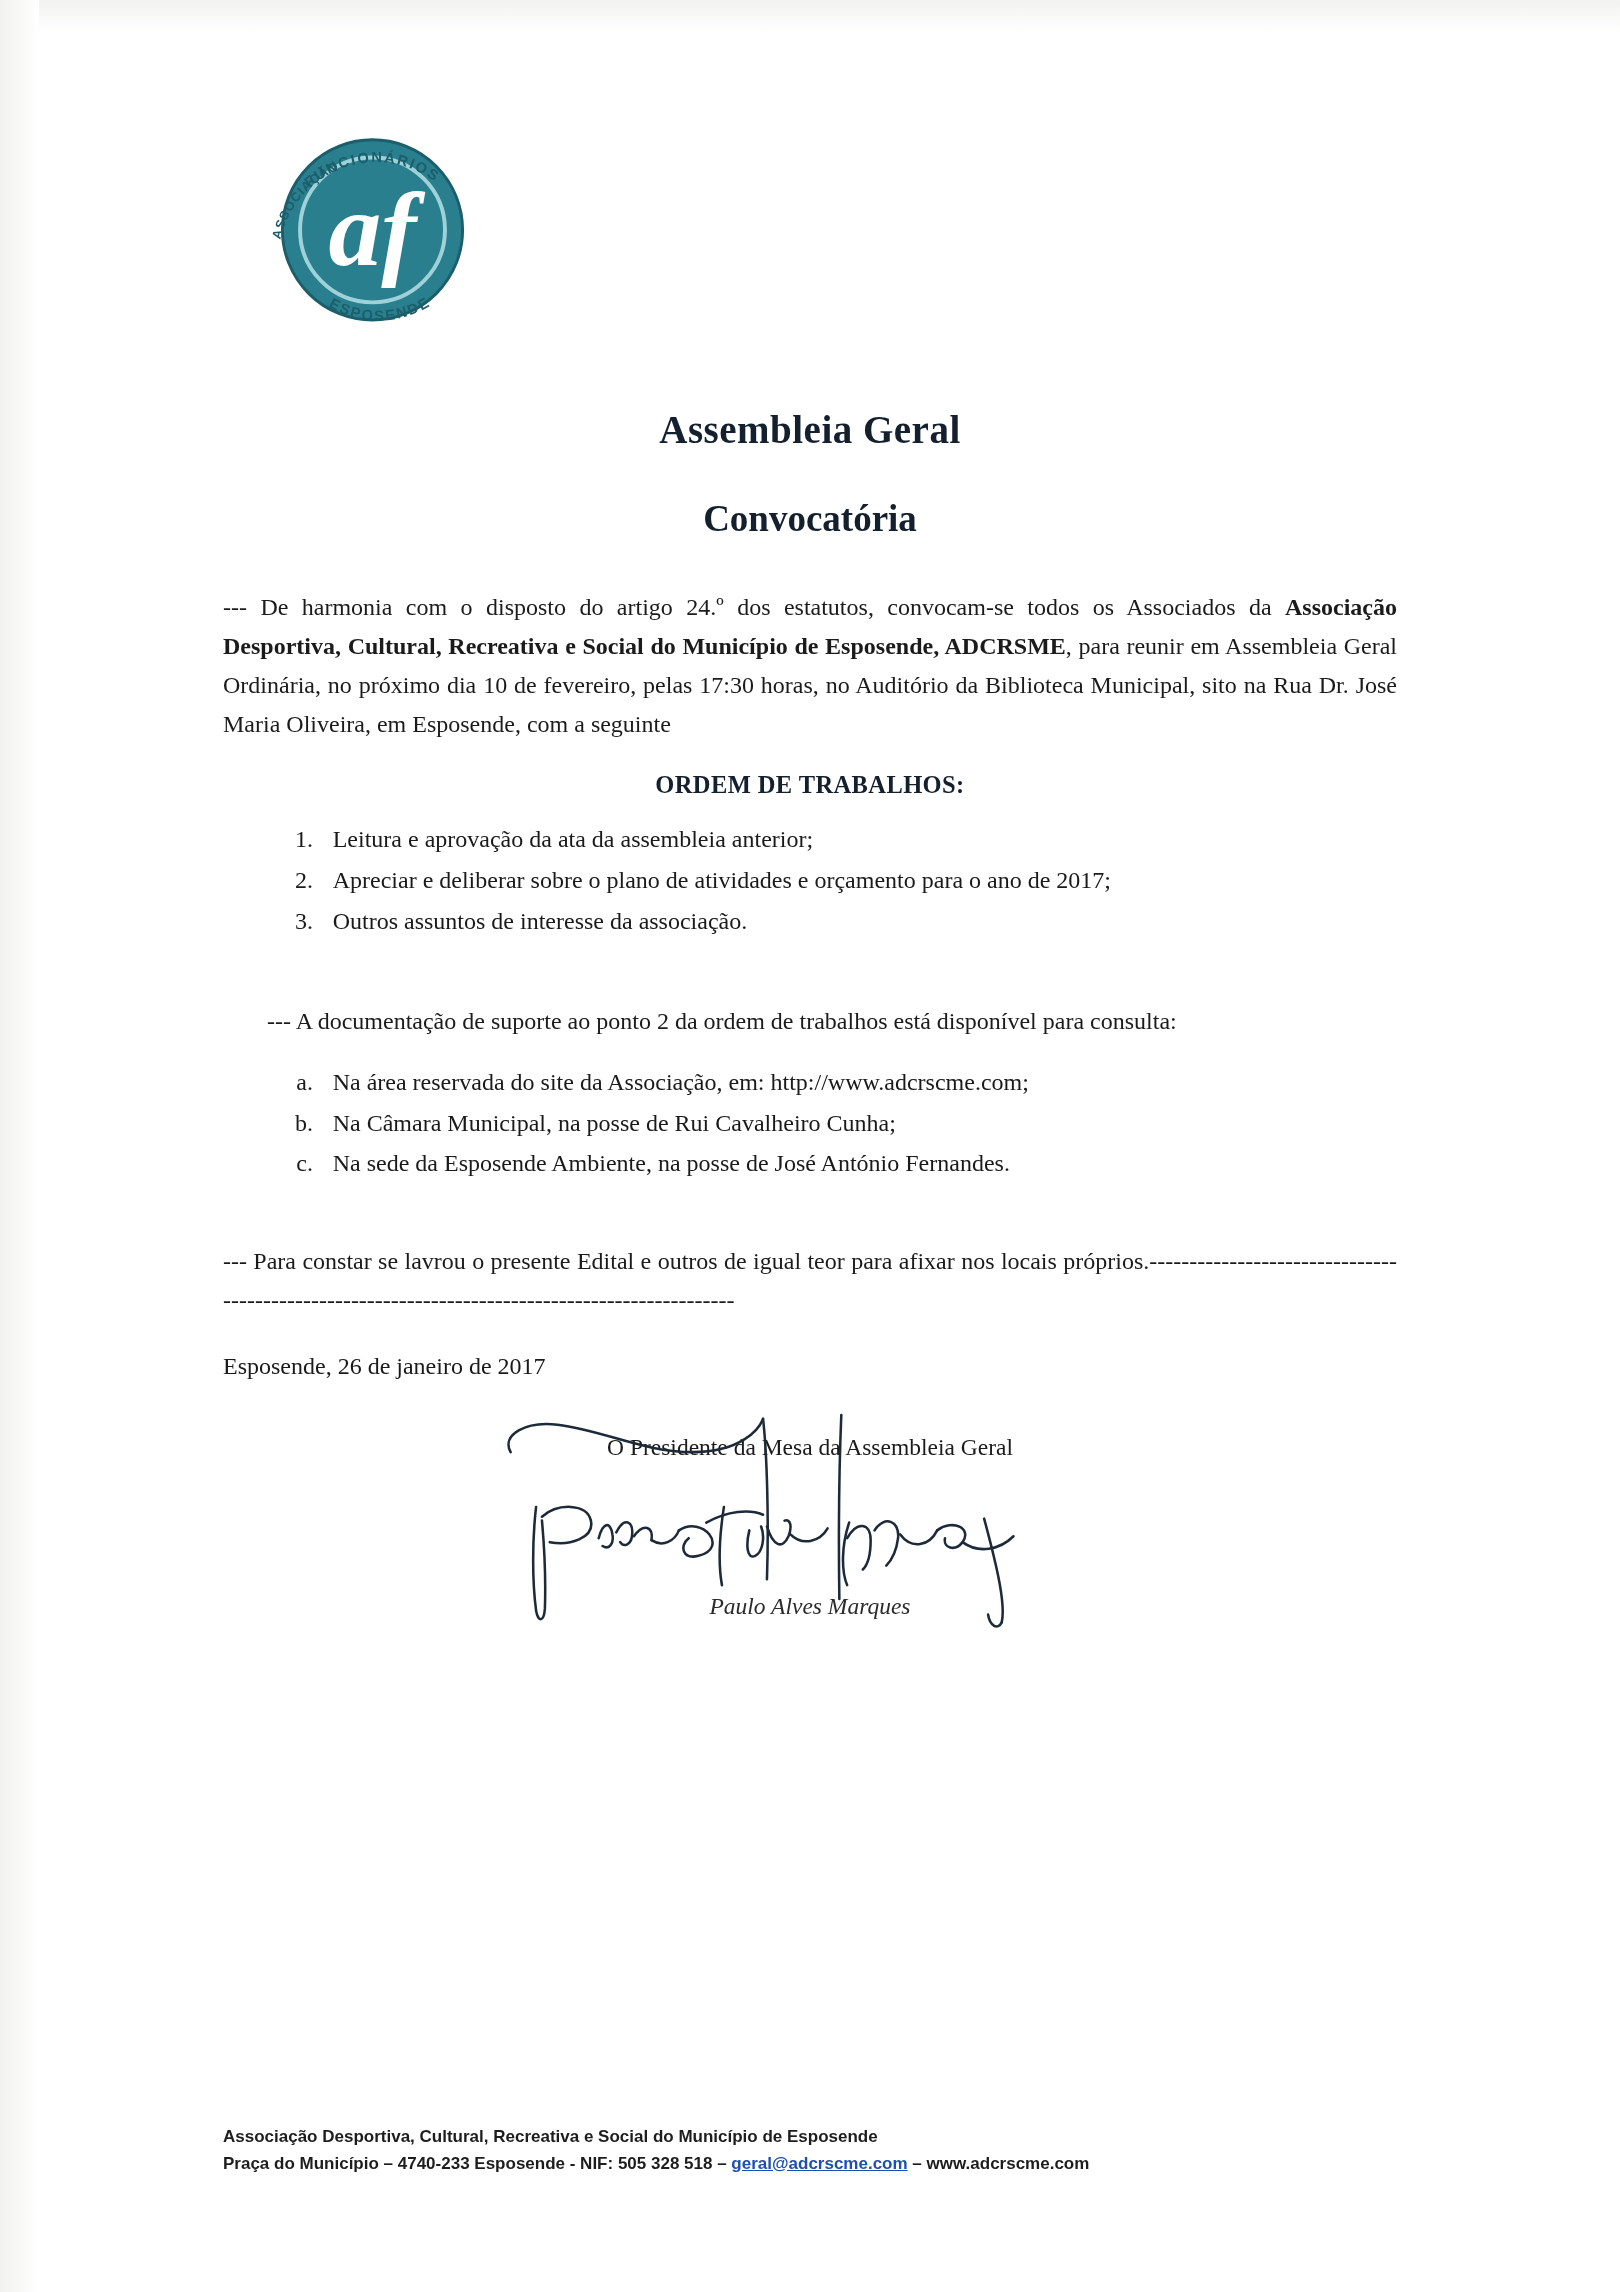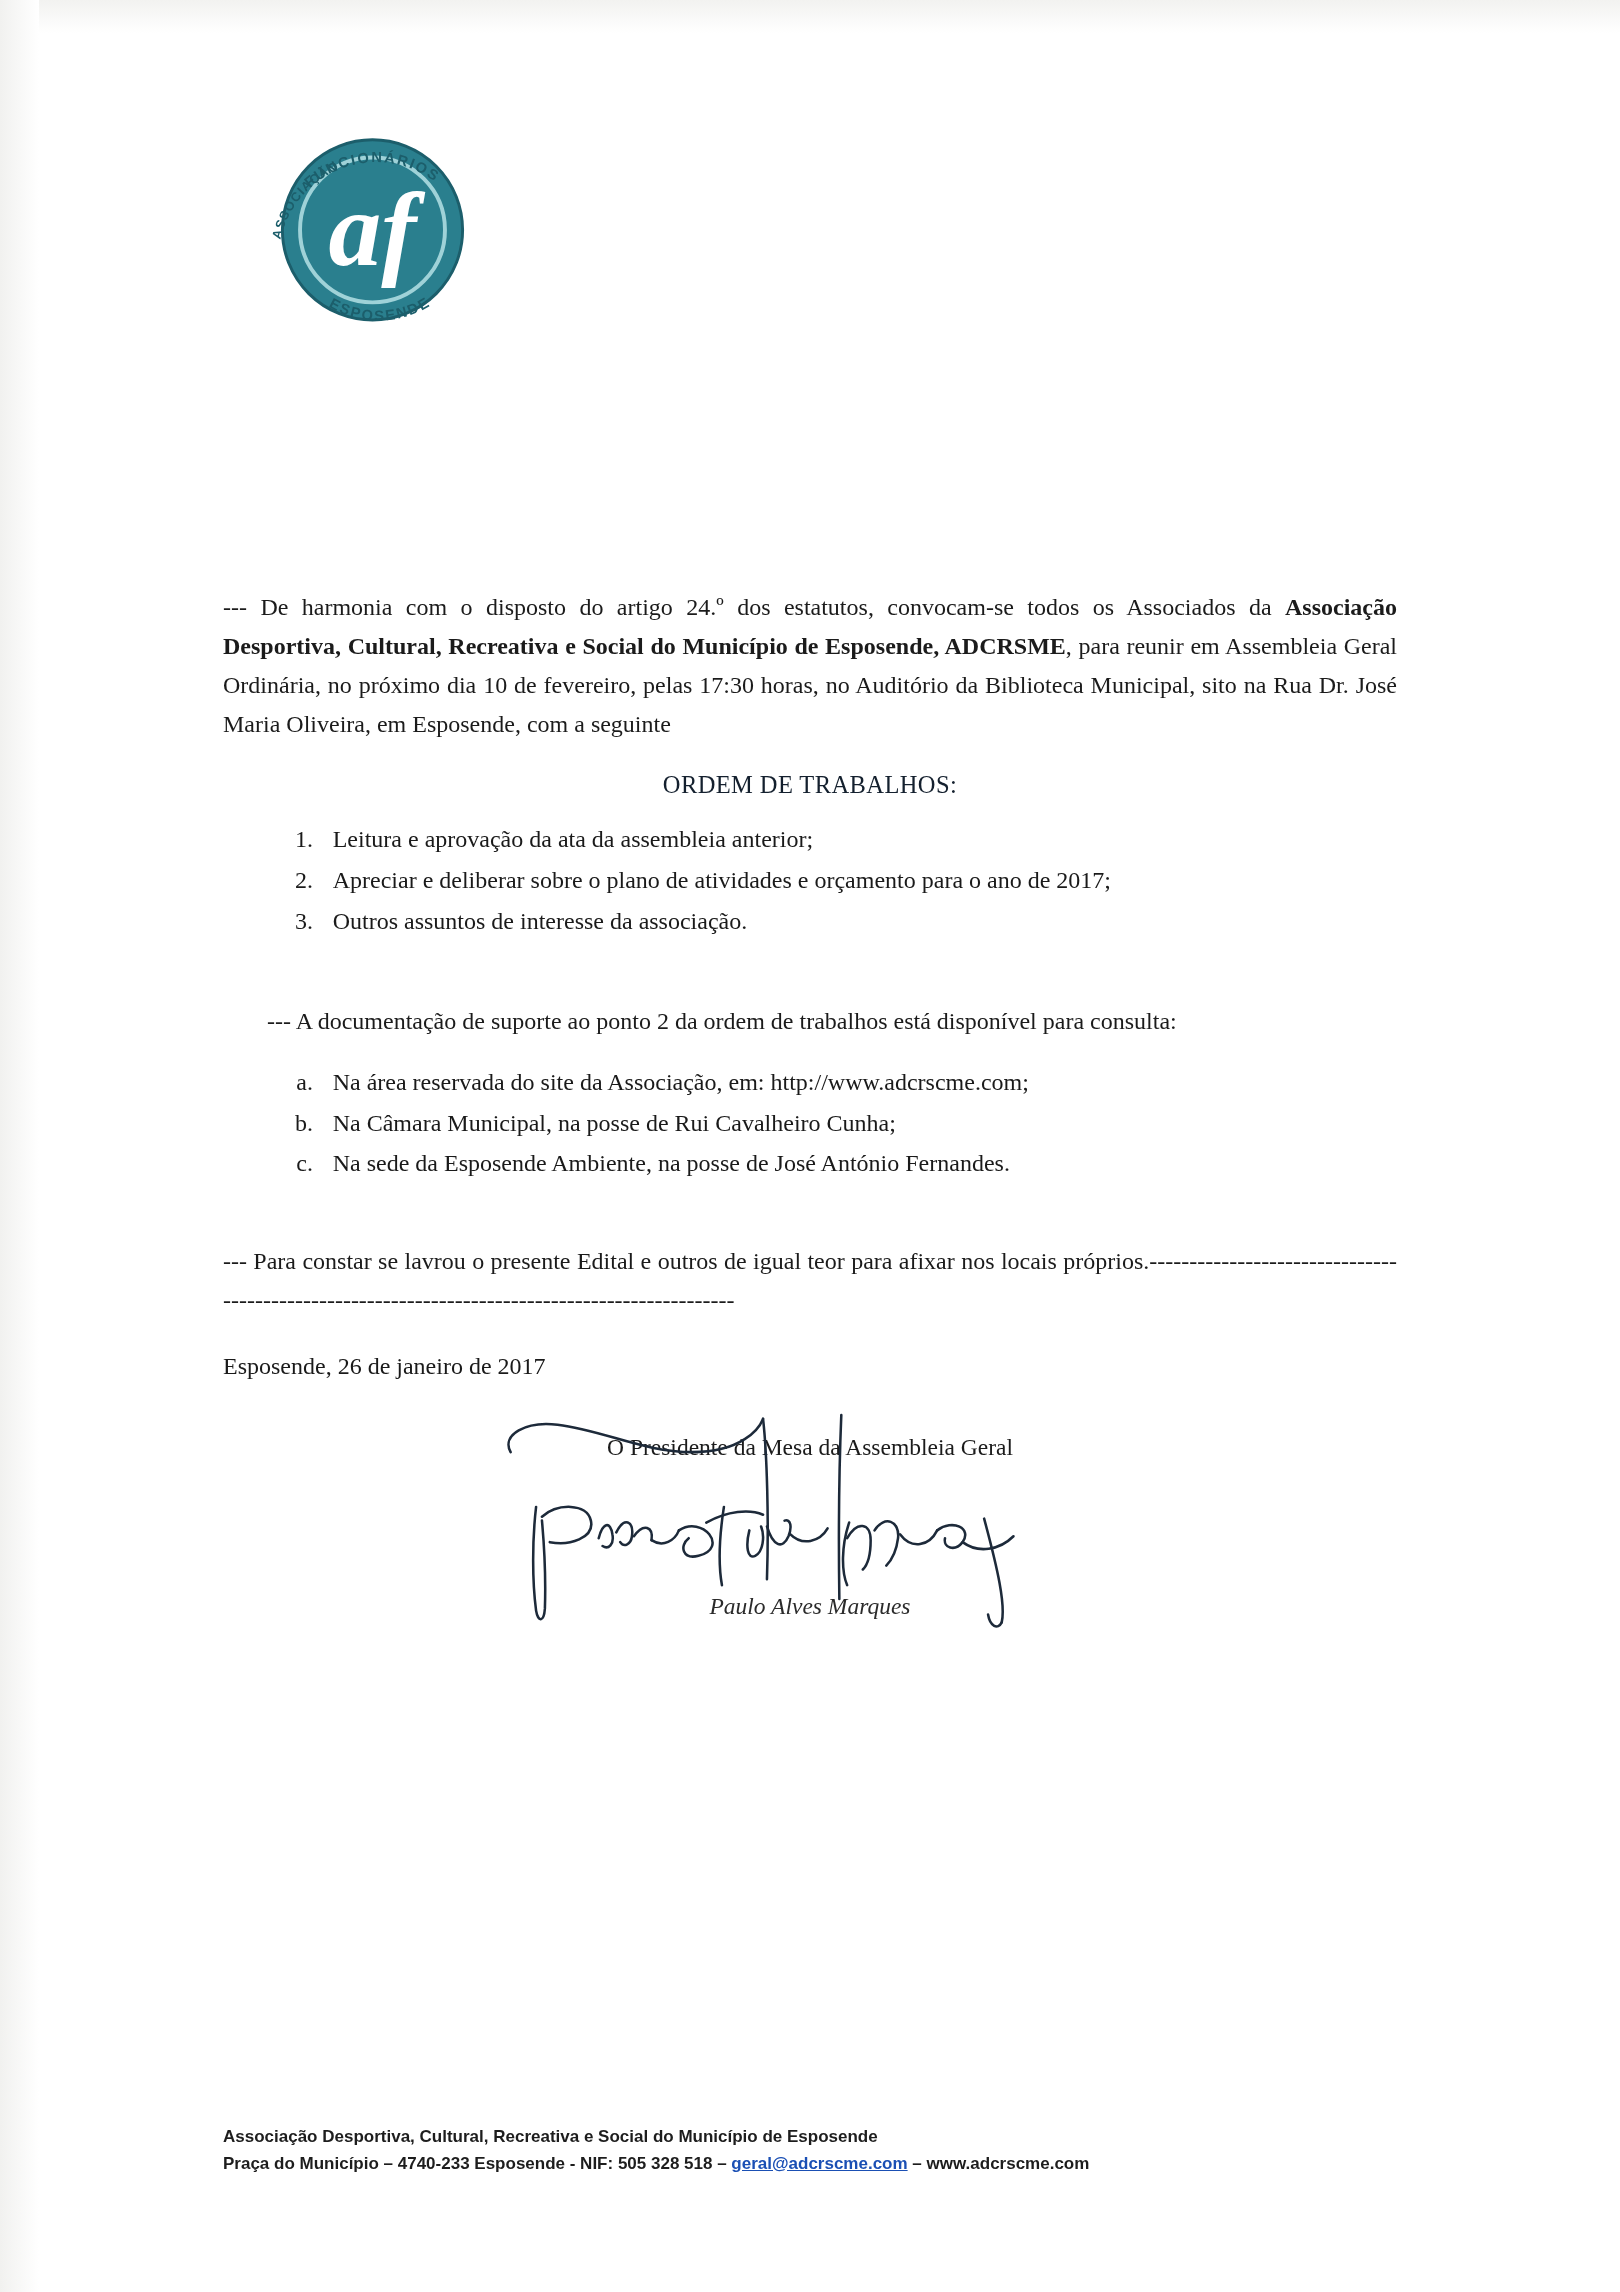--- a/index.html
+++ b/index.html
@@ -69,21 +69,21 @@
     text-justify: inter-word;
     margin: 0 0 27.4px 0;
     color: #1b1b1b;
   }
   p.para.tight { margin-bottom: 9.8px; margin-left: 44px; }
   .b { font-weight: bold; }
 
   .ordem {
     text-align: center;
     font-size: 24.5px;
-    font-weight: normal;
+    font-weight: bold;
     letter-spacing: 0.4px;
     margin: 25.5px 0 21.6px 0;
     color: #14202e;
   }
 
   ol.agenda, ol.docs {
     margin: 0 0 25.5px 0;
     padding-left: 96px;
     font-size: 24px;
     line-height: 1.62;
@@ -198,20 +198,24 @@
       </text>
       <text font-family="Liberation Sans, sans-serif" font-size="13" font-weight="bold" fill="#1c5e6b" letter-spacing="1">
         <textPath href="#arcTop" startOffset="2%">ASSOCIAÇÃO</textPath>
       </text>
       <text font-family="Liberation Sans, sans-serif" font-size="15" font-weight="bold" fill="#1c5e6b" letter-spacing="2">
         <textPath href="#arcBottom" startOffset="30%">ESPOSENDE</textPath>
       </text>
     </svg>
   </div>
 
+  <div class="doc-titles">
+    <h1 class="title-main">Assembleia Geral</h1>
+    <h2 class="title-sub">Convocatória</h2>
+  </div>
 
   <div class="content">
 
     <p class="para"><span>--- De harmonia com o disposto do artigo 24.º dos estatutos, convocam-se todos os Associados da </span><span class="b">Associação Desportiva, Cultural, Recreativa e Social do Município de Esposende, ADCRSME</span><span>, para reunir em Assembleia Geral Ordinária, no próximo dia 10 de fevereiro, pelas 17:30 horas, no Auditório da Biblioteca Municipal, sito na Rua Dr. José Maria Oliveira, em Esposende, com a seguinte</span></p>
 
     <div class="ordem">ORDEM DE TRABALHOS:</div>
 
     <ol class="agenda">
       <li>Leitura e aprovação da ata da assembleia anterior;</li>
       <li>Apreciar e deliberar sobre o plano de atividades e orçamento para o ano de 2017;</li>

